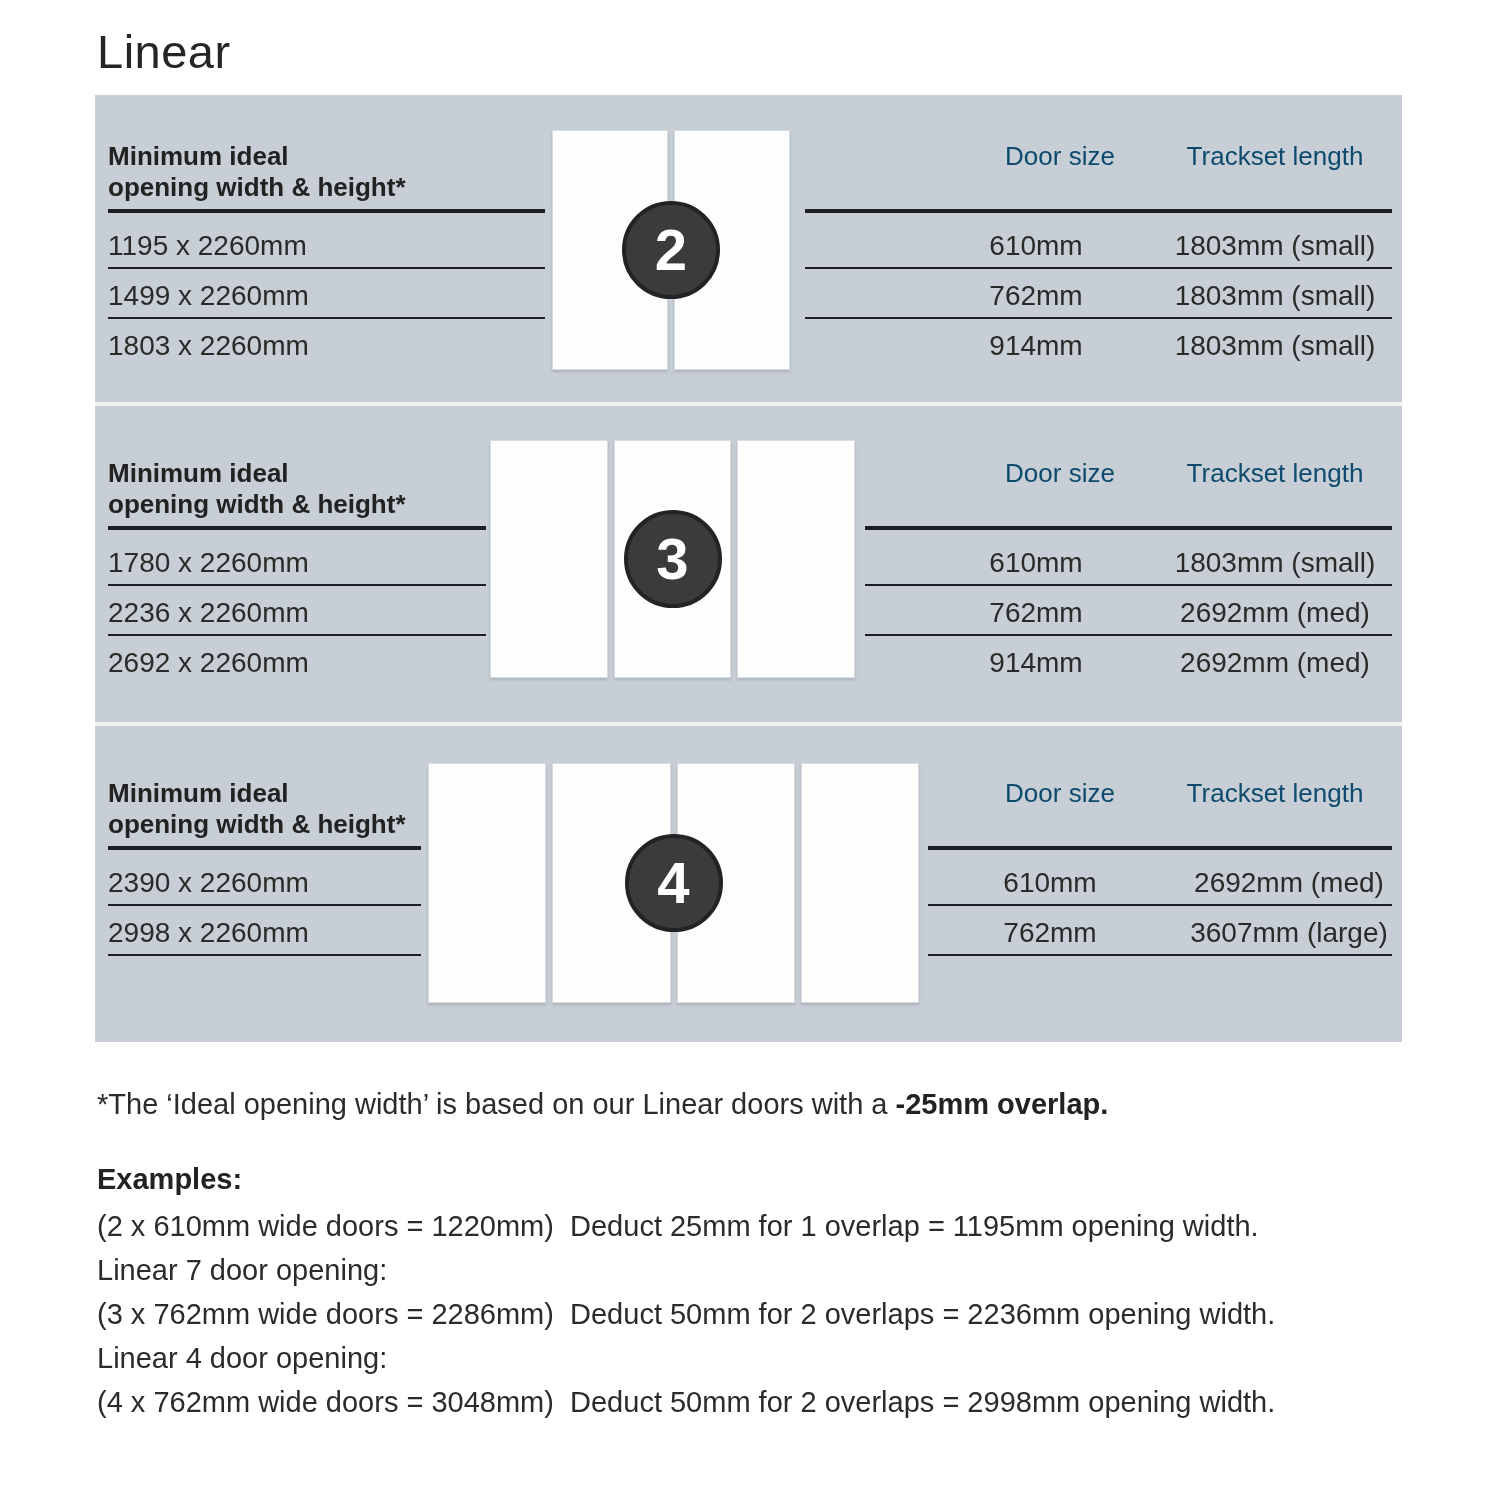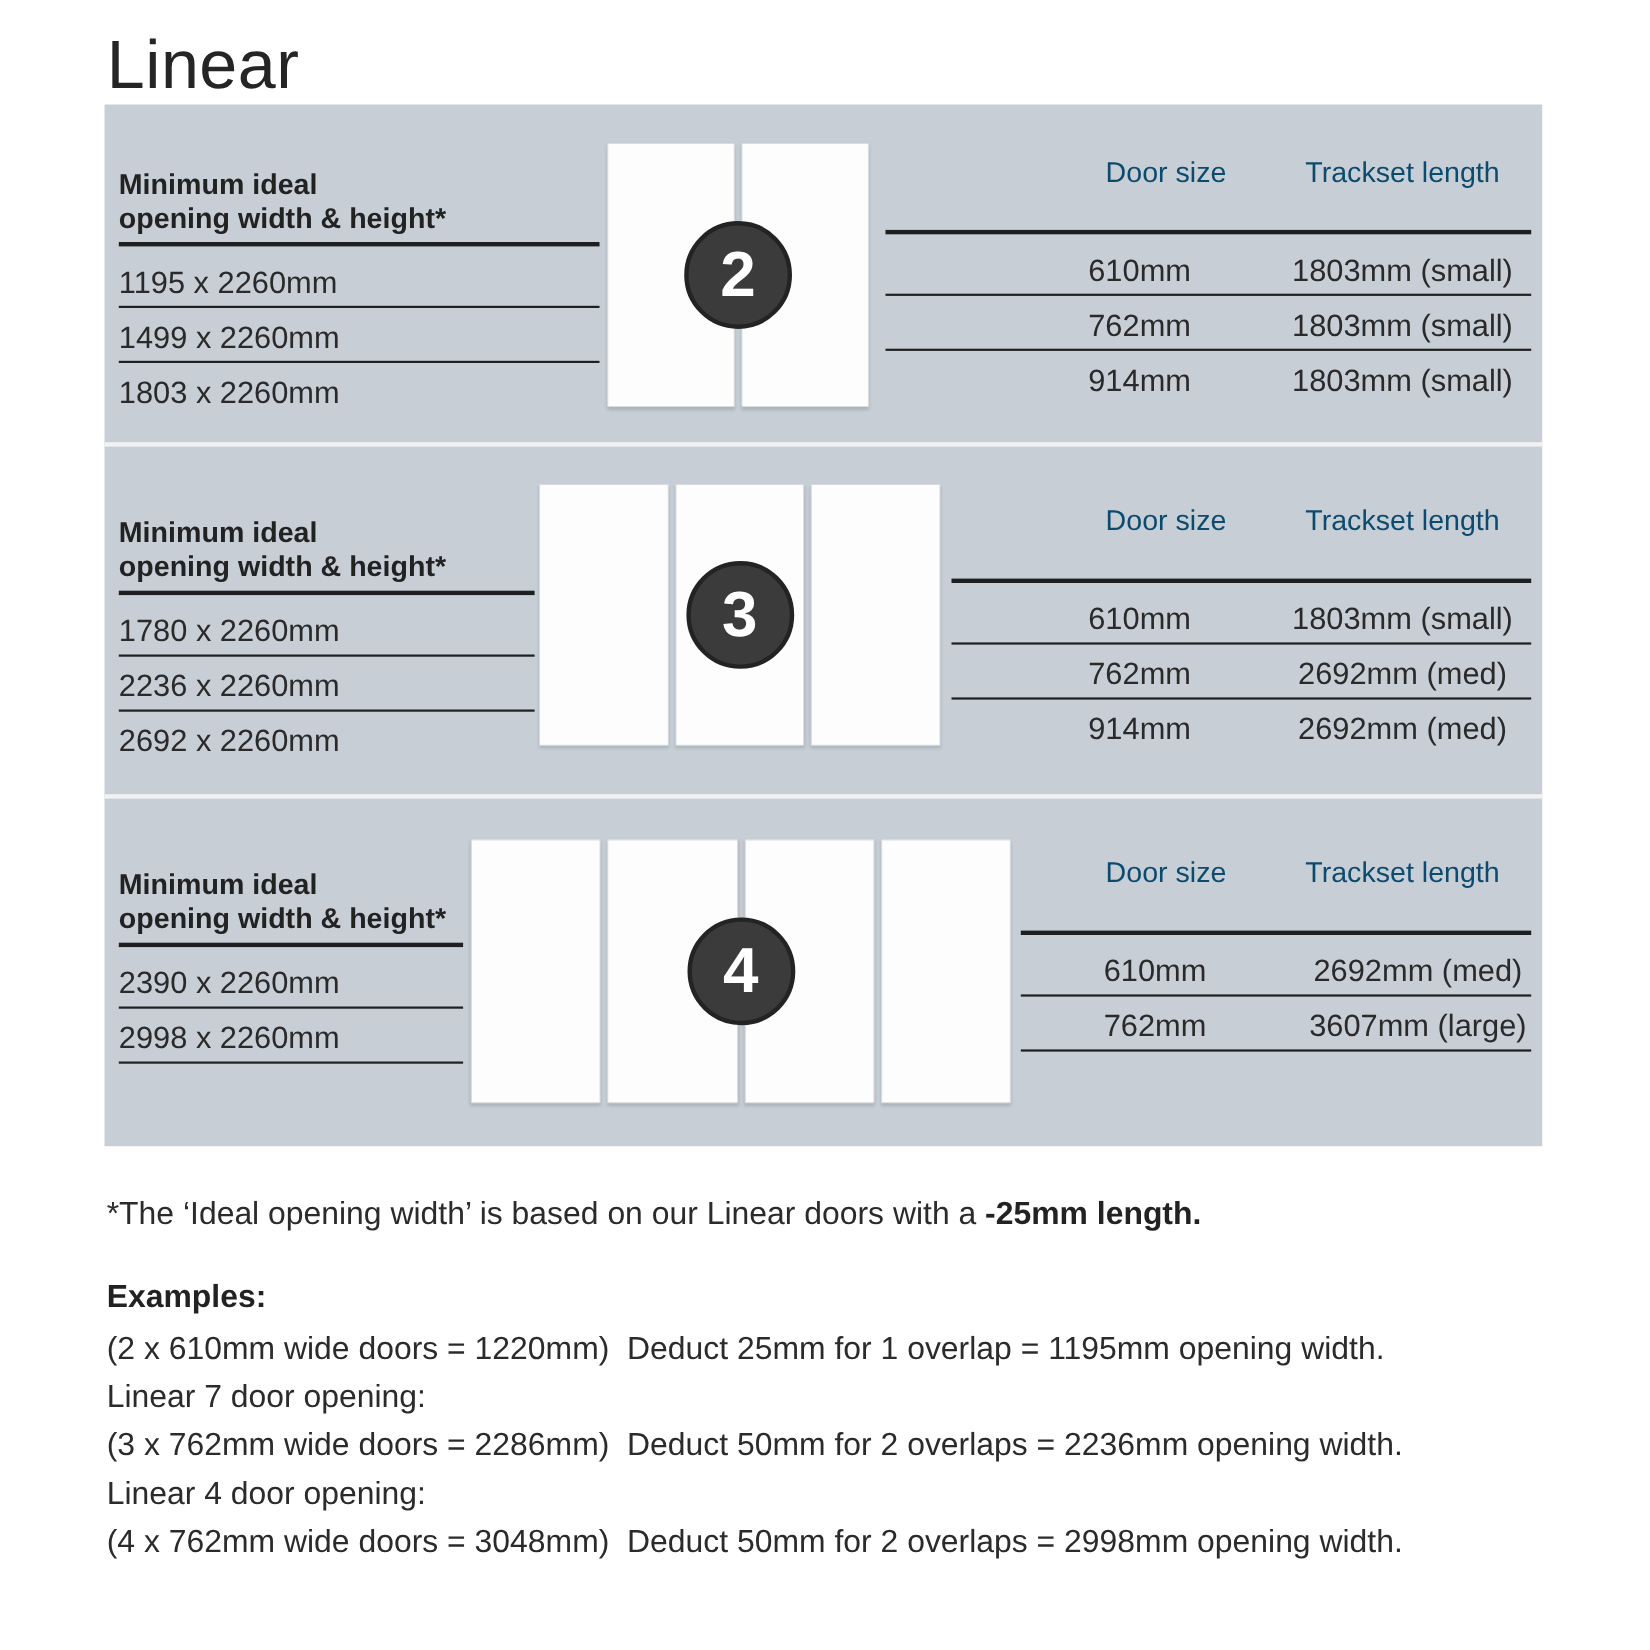--- a/index.html
+++ b/index.html
@@ -5,35 +5,35 @@
   html, body { margin:0; padding:0; }
   body {
     width:1500px; height:1500px; position:relative;
     background:#ffffff; color:#232323;
     font-family:"Liberation Sans", sans-serif;
     overflow:hidden;
   }
 
   .page-title {
     position:absolute; left:97px; top:24px;
-    font-size:62px; font-weight:500; letter-spacing:0.5px; color:#252525;
+    font-size:47px; font-weight:500; letter-spacing:0.5px; color:#252525;
   }
 
   .panel {
     position:absolute; left:95px; top:95px; width:1307px; height:947px;
     background:#c7ced5;
   }
 
   .section { position:absolute; left:0; width:100%; }
   .sec1 { top:0; height:307px; }
   .sec2 { top:307px; height:320px; border-top:4px solid #f0f2f4; box-sizing:border-box; }
   .sec3 { top:627px; height:320px; border-top:4px solid #f0f2f4; box-sizing:border-box; }
 
   
-  .lt { position:absolute; left:13px;margin-top:11px; }
+  .lt { position:absolute; left:13px; }
   .sec1 .lt { top:46px; width:437px; }
   .sec2 .lt { top:52px; width:378px; }
   .sec3 .lt { top:52px; width:313px; }
   .lt-h {
     font-size:26px; font-weight:700; line-height:31px; height:68px;
     border-bottom:4px solid #1d1f20; white-space:nowrap; color:#222;
   }
   .row {
     font-size:28px; line-height:26px; padding:14px 0 8px;
     border-bottom:2px solid #1d1f20; white-space:nowrap; color:#2a2a2a;
@@ -191,21 +191,21 @@
       </div>
       <div class="row">
         <span class="c1">762mm</span>
         <span class="c2">3607mm (large)</span>
       </div>
     </div>
   </div>
 
 </div>
 
-<div class="footnote"><span>*The ‘Ideal opening width’ is based on our Linear doors with a </span><b>-25mm length.</b></div>
+<div class="footnote"><span>*The ‘Ideal opening width’ is based on our Linear doors with a </span><b>-25mm overlap.</b></div>
 
 <div class="examples-title">Examples:</div>
 
 <div class="example-lines">
   <div>(2 x 610mm wide doors = 1220mm)  Deduct 25mm for 1 overlap = 1195mm opening width.</div>
   <div>Linear 7 door opening:</div>
   <div>(3 x 762mm wide doors = 2286mm)  Deduct 50mm for 2 overlaps = 2236mm opening width.</div>
   <div>Linear 4 door opening:</div>
   <div>(4 x 762mm wide doors = 3048mm)  Deduct 50mm for 2 overlaps = 2998mm opening width.</div>
 </div>

